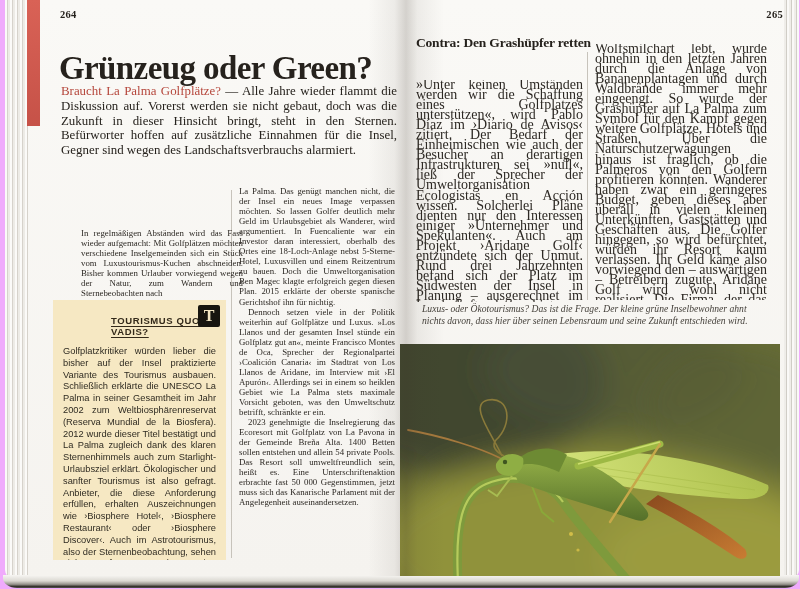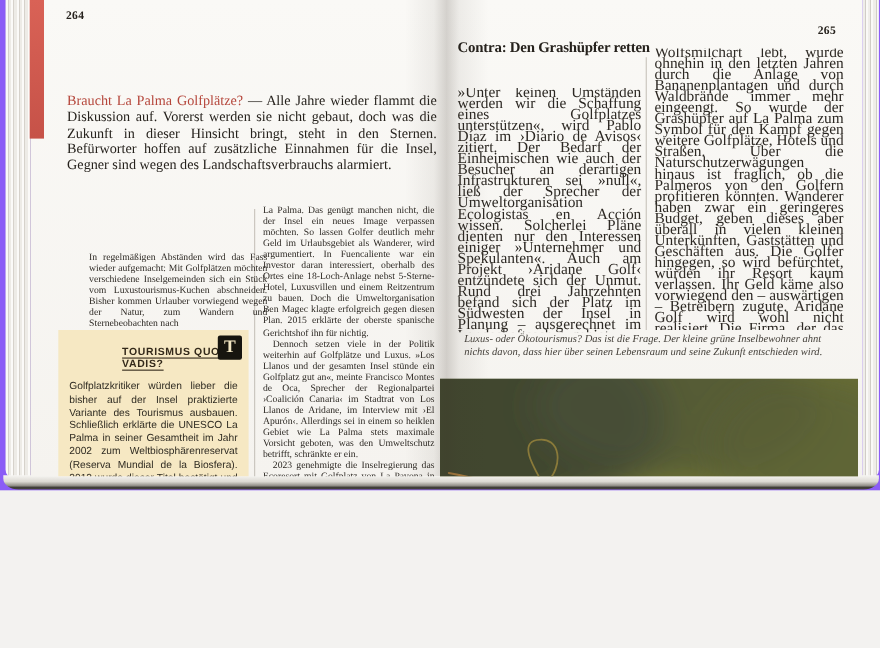--- a/index.html
+++ b/index.html
@@ -1,16 +1,16 @@
 <!DOCTYPE html>
 <html><head>
 <meta charset="utf-8">
 <style>
   html,body{margin:0;padding:0;background:#f3f2f0;}
-  .scene{position:relative;width:800px;height:446px;background:#8b5cf6;overflow:hidden;
+  .scene{position:relative;width:800px;height:589px;background:#f0abfc;overflow:hidden;
          font-family:"Liberation Serif","DejaVu Serif",serif;color:#26221d;}
 
   
   .page-stack-left{position:absolute;left:5px;top:0;bottom:11px;width:23px;border-bottom-left-radius:8px;
     background:repeating-linear-gradient(90deg,#fbfaf8 0px,#fbfaf8 2px,#d6d2cb 2px,#d6d2cb 3px,#edebe6 3px,#edebe6 5px);}
   .page-stack-right{position:absolute;right:1px;top:0;bottom:11px;width:15px;border-bottom-right-radius:8px;
     background:repeating-linear-gradient(90deg,#efede9 0px,#efede9 2px,#d0cdc6 2px,#d0cdc6 3px,#faf9f7 3px,#faf9f7 5px);}
   .book-bottom{position:absolute;left:3px;right:1px;bottom:1px;height:13px;
     background:linear-gradient(#f7f6f3,#dcd9d3 45%,#95928b 72%,#34322d 88%,#57544e);
     border-radius:0 0 14px 14px / 0 0 10px 10px;}
@@ -42,21 +42,21 @@
   .infobox-icon{position:absolute;top:5px;right:6px;width:22px;height:22px;background:#17150f;color:#f3e6c2;
     font-family:"Liberation Serif","DejaVu Serif",serif;font-weight:bold;font-size:16px;
     display:flex;align-items:center;justify-content:center;border-radius:2px;}
   .infobox-body{margin-top:9px;font-size:9.3px;line-height:11.8px;text-align:justify;color:#2f2b22;}
   .col2-left{position:absolute;left:211px;top:186px;width:156px;height:376px;font-size:8.8px;line-height:10.05px;
     text-align:justify;overflow:hidden;color:#2c2823;}
   .col2-left p{margin:0;}
   .col2-left p + p{text-indent:9px;}
 
   
-  .pageno-right{right:24px;top:9px;margin-top:14px;}
+  .pageno-right{right:1px;top:9px;}
   .contra-heading{position:absolute;left:10px;top:35px;width:175px;font-size:13.5px;line-height:16.5px;font-weight:bold;letter-spacing:-.2px;}
   .colrule-right{position:absolute;left:181px;top:52px;height:248px;width:1px;background:#c7c3bb;}
   .bodycol{font-size:14px;line-height:10.05px;text-align:justify;overflow:hidden;color:#2c2823;}
   .col1-right{position:absolute;left:10px;top:80px;width:167px;height:222px;}
   .col2-right{position:absolute;left:189px;top:44px;width:172px;height:256px;}
   .caption{position:absolute;left:16px;top:303px;width:330px;font-style:italic;font-size:9.6px;line-height:11.6px;color:#45413b;}
   .photo{position:absolute;left:-6px;top:344px;width:380px;height:235px;overflow:hidden;}
   .photo svg{display:block;width:100%;height:100%;}
 </style>
 </head>
@@ -65,20 +65,21 @@
 <div class="scene">
   <div class="page-stack-left"></div>
   <div class="page-stack-right"></div>
   <div class="book-bottom"></div>
   <div class="ribbon"></div>
 
   <div class="spread">
 
     <div class="page page-left">
       <div class="pageno pageno-left">264</div>
+      <h1 class="title">Grünzeug oder Green?</h1>
       <div class="intro">
         <span class="lead">Braucht La Palma Golfplätze?</span><span> — Alle Jahre wieder flammt die Diskussion auf. Vorerst werden sie nicht gebaut, doch was die Zukunft in dieser Hinsicht bringt, steht in den Sternen. Befürworter hoffen auf zusätzliche Einnahmen für die Insel, Gegner sind wegen des Landschaftsverbrauchs alarmiert.</span>
       </div>
 
       <div class="colrule-left"></div>
 
       <div class="pro-par">In regelmäßigen Abständen wird das Fass wieder aufgemacht: Mit Golfplätzen möchten verschiedene Inselgemeinden sich ein Stück vom Luxustourismus-Kuchen abschneiden. Bisher kommen Urlauber vorwiegend wegen der Natur, zum Wandern und Sternebeobachten nach</div>
 
       <div class="infobox">
         <div class="infobox-icon">T</div>

